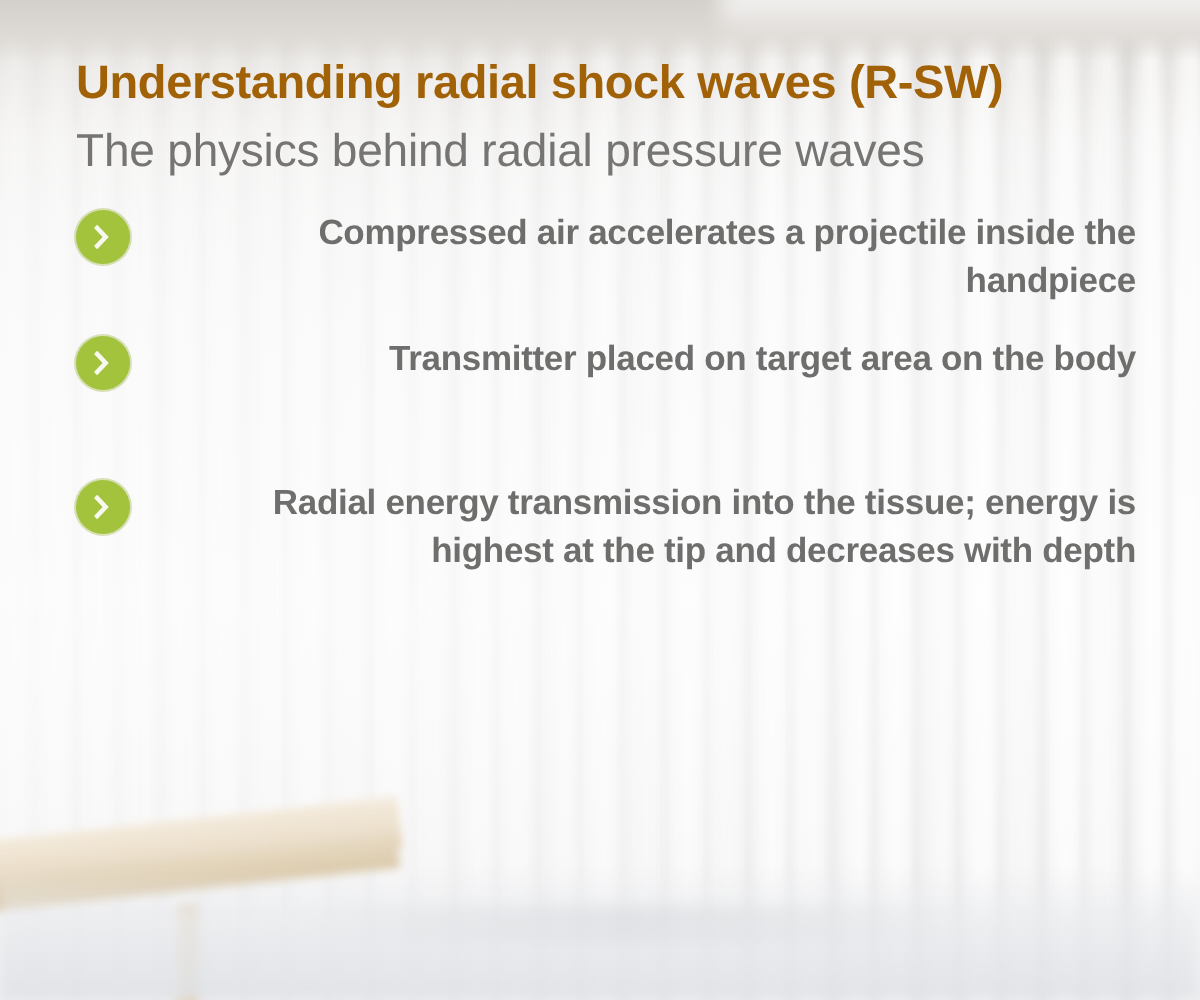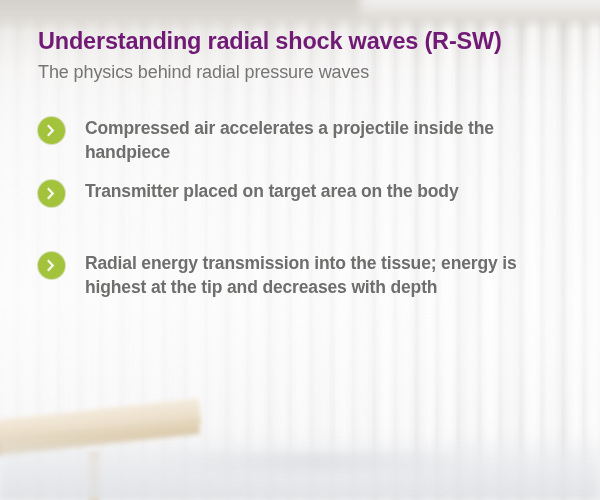--- a/index.html
+++ b/index.html
@@ -153,41 +153,42 @@
     position: absolute;
     inset: 0;
   }
 
   .title {
     position: absolute;
     left: 38px;
     top: 28px;
     font-size: 23.5px;
     font-weight: bold;
-    color: #701a75;
+    color: #a16207;
     letter-spacing: -0.2px;
     white-space: nowrap;
   }
 
   .subtitle {
     position: absolute;
     left: 38px;
     top: 62px;
-    font-size: 18px;
+    font-size: 23px;
     font-weight: normal;
     color: #767574;
     letter-spacing: -0.1px;
     white-space: nowrap;
   }
 
   .bullets {
     position: absolute;
     left: 38px;
-    top: 116px;
+    top: 104px;
     width: 530px;
+    text-align: right;
   }
 
   .bullet {
     position: relative;
     display: block;
     padding-left: 47px;
     margin-bottom: 13px;
   }
 
   .bullet-icon {

